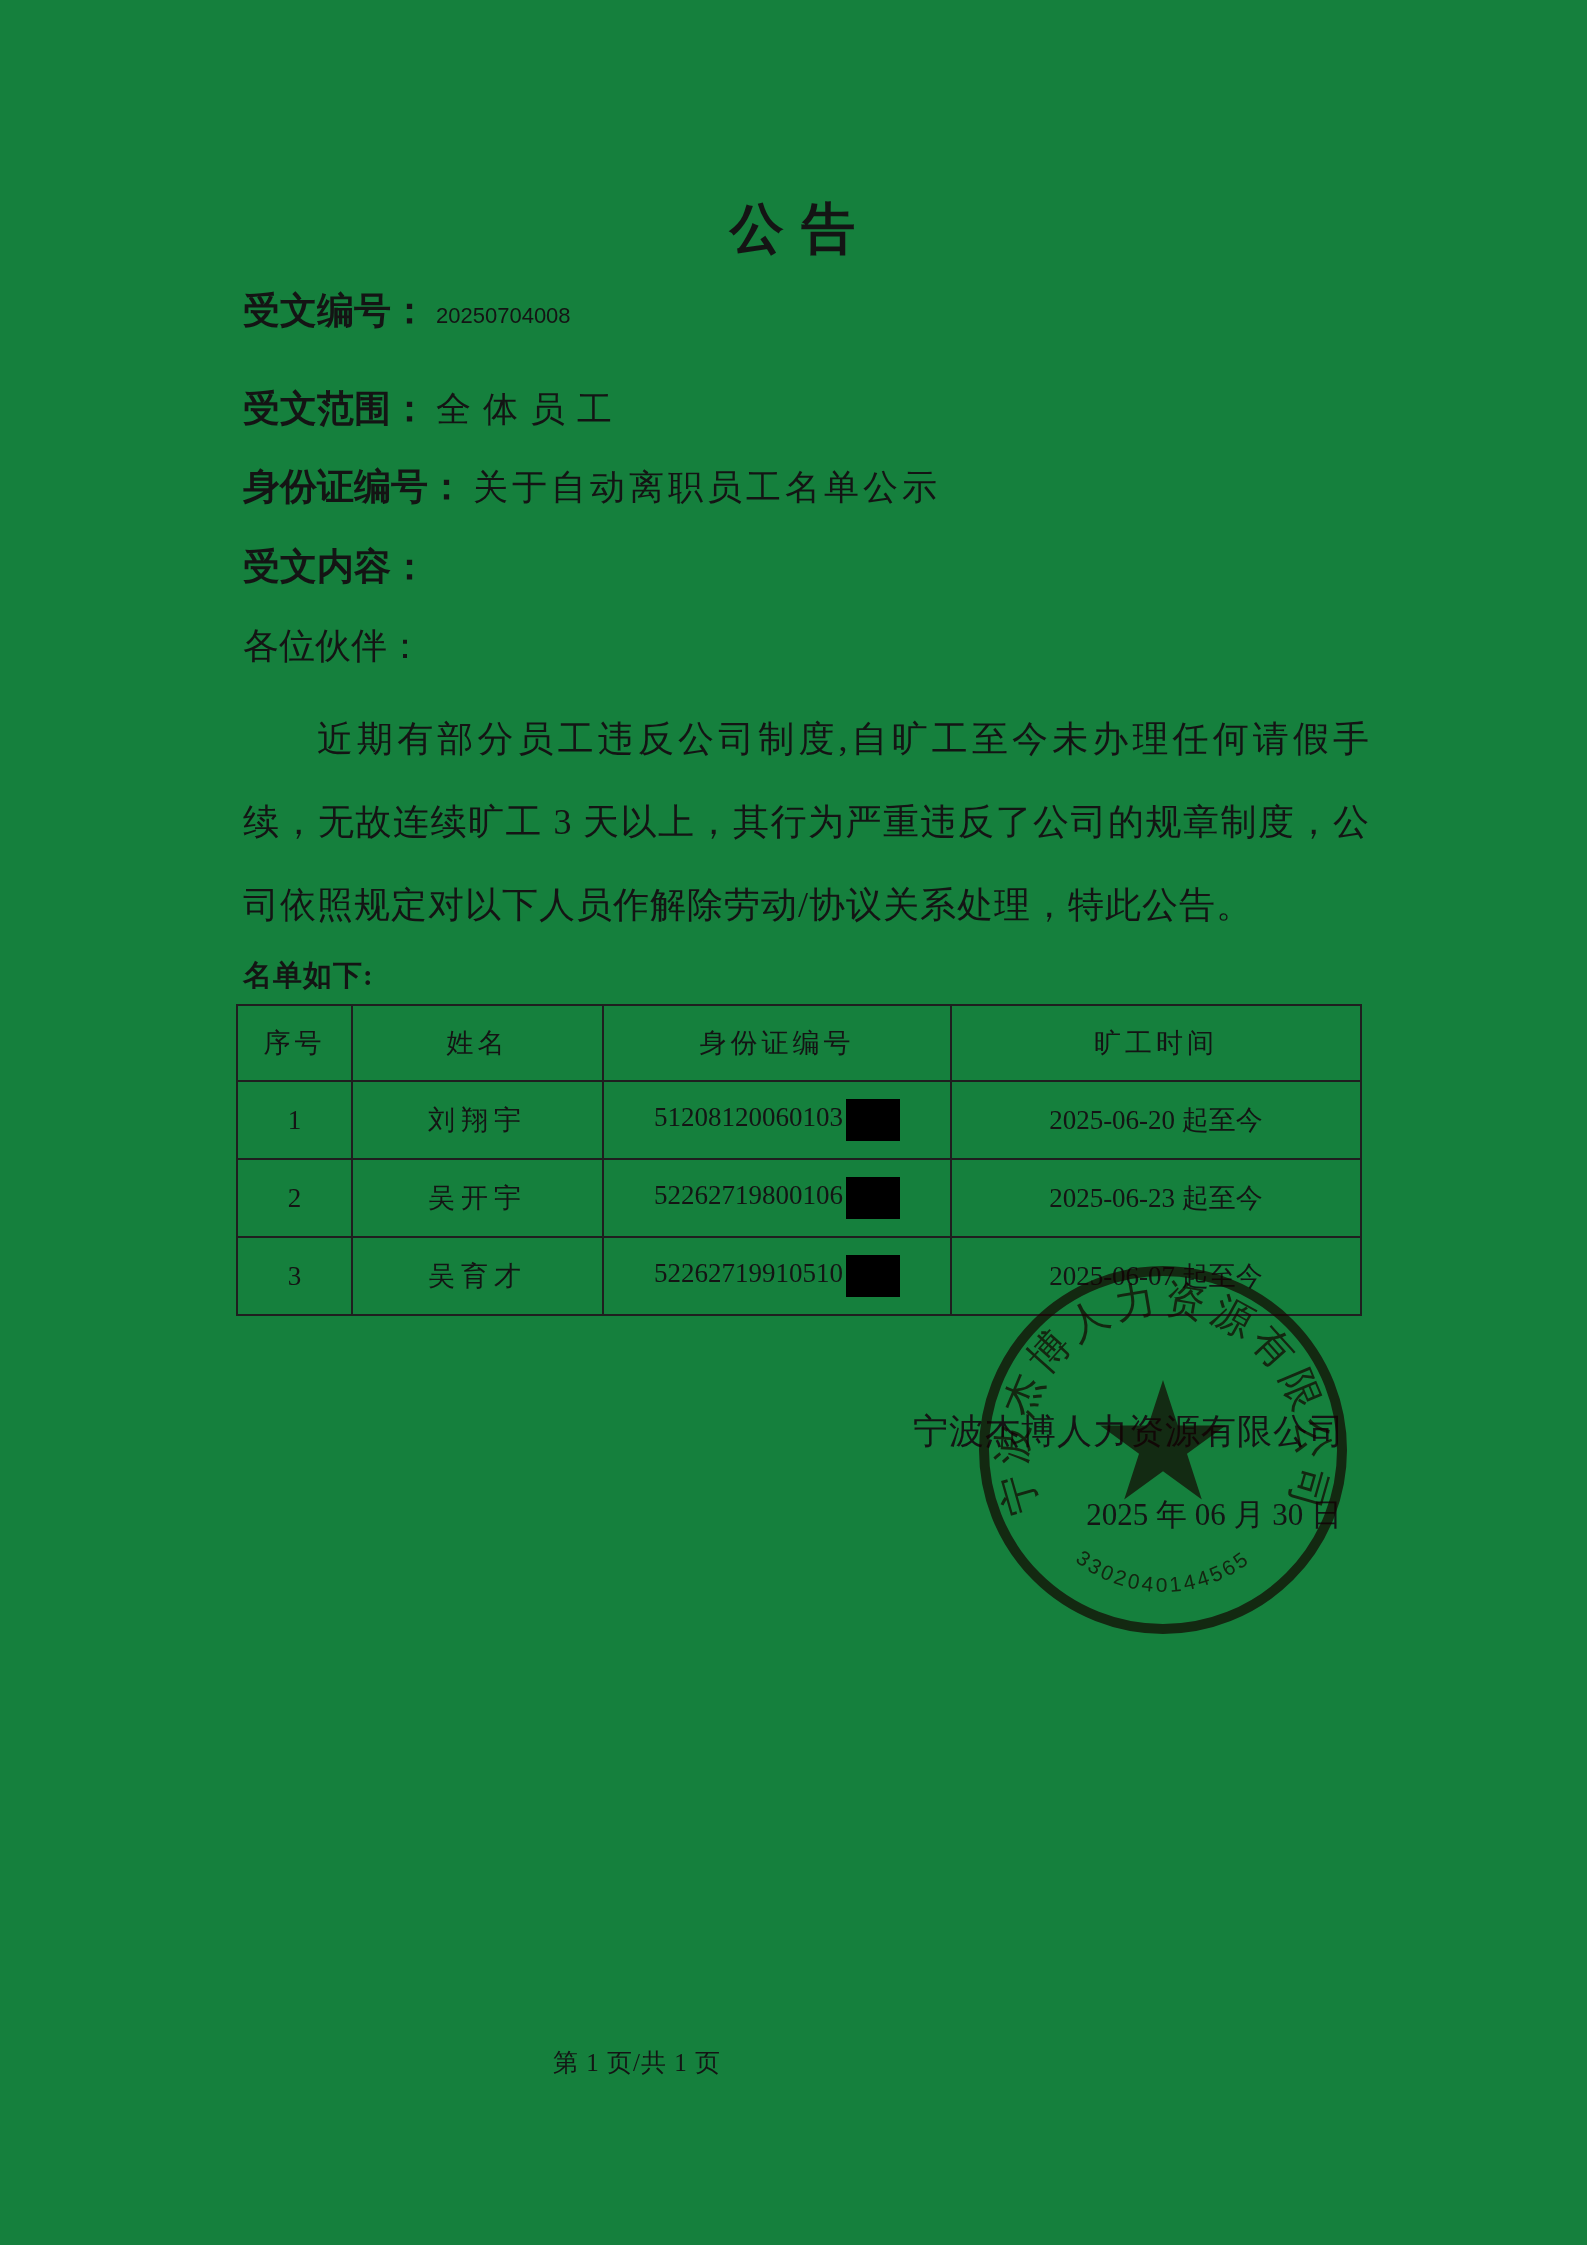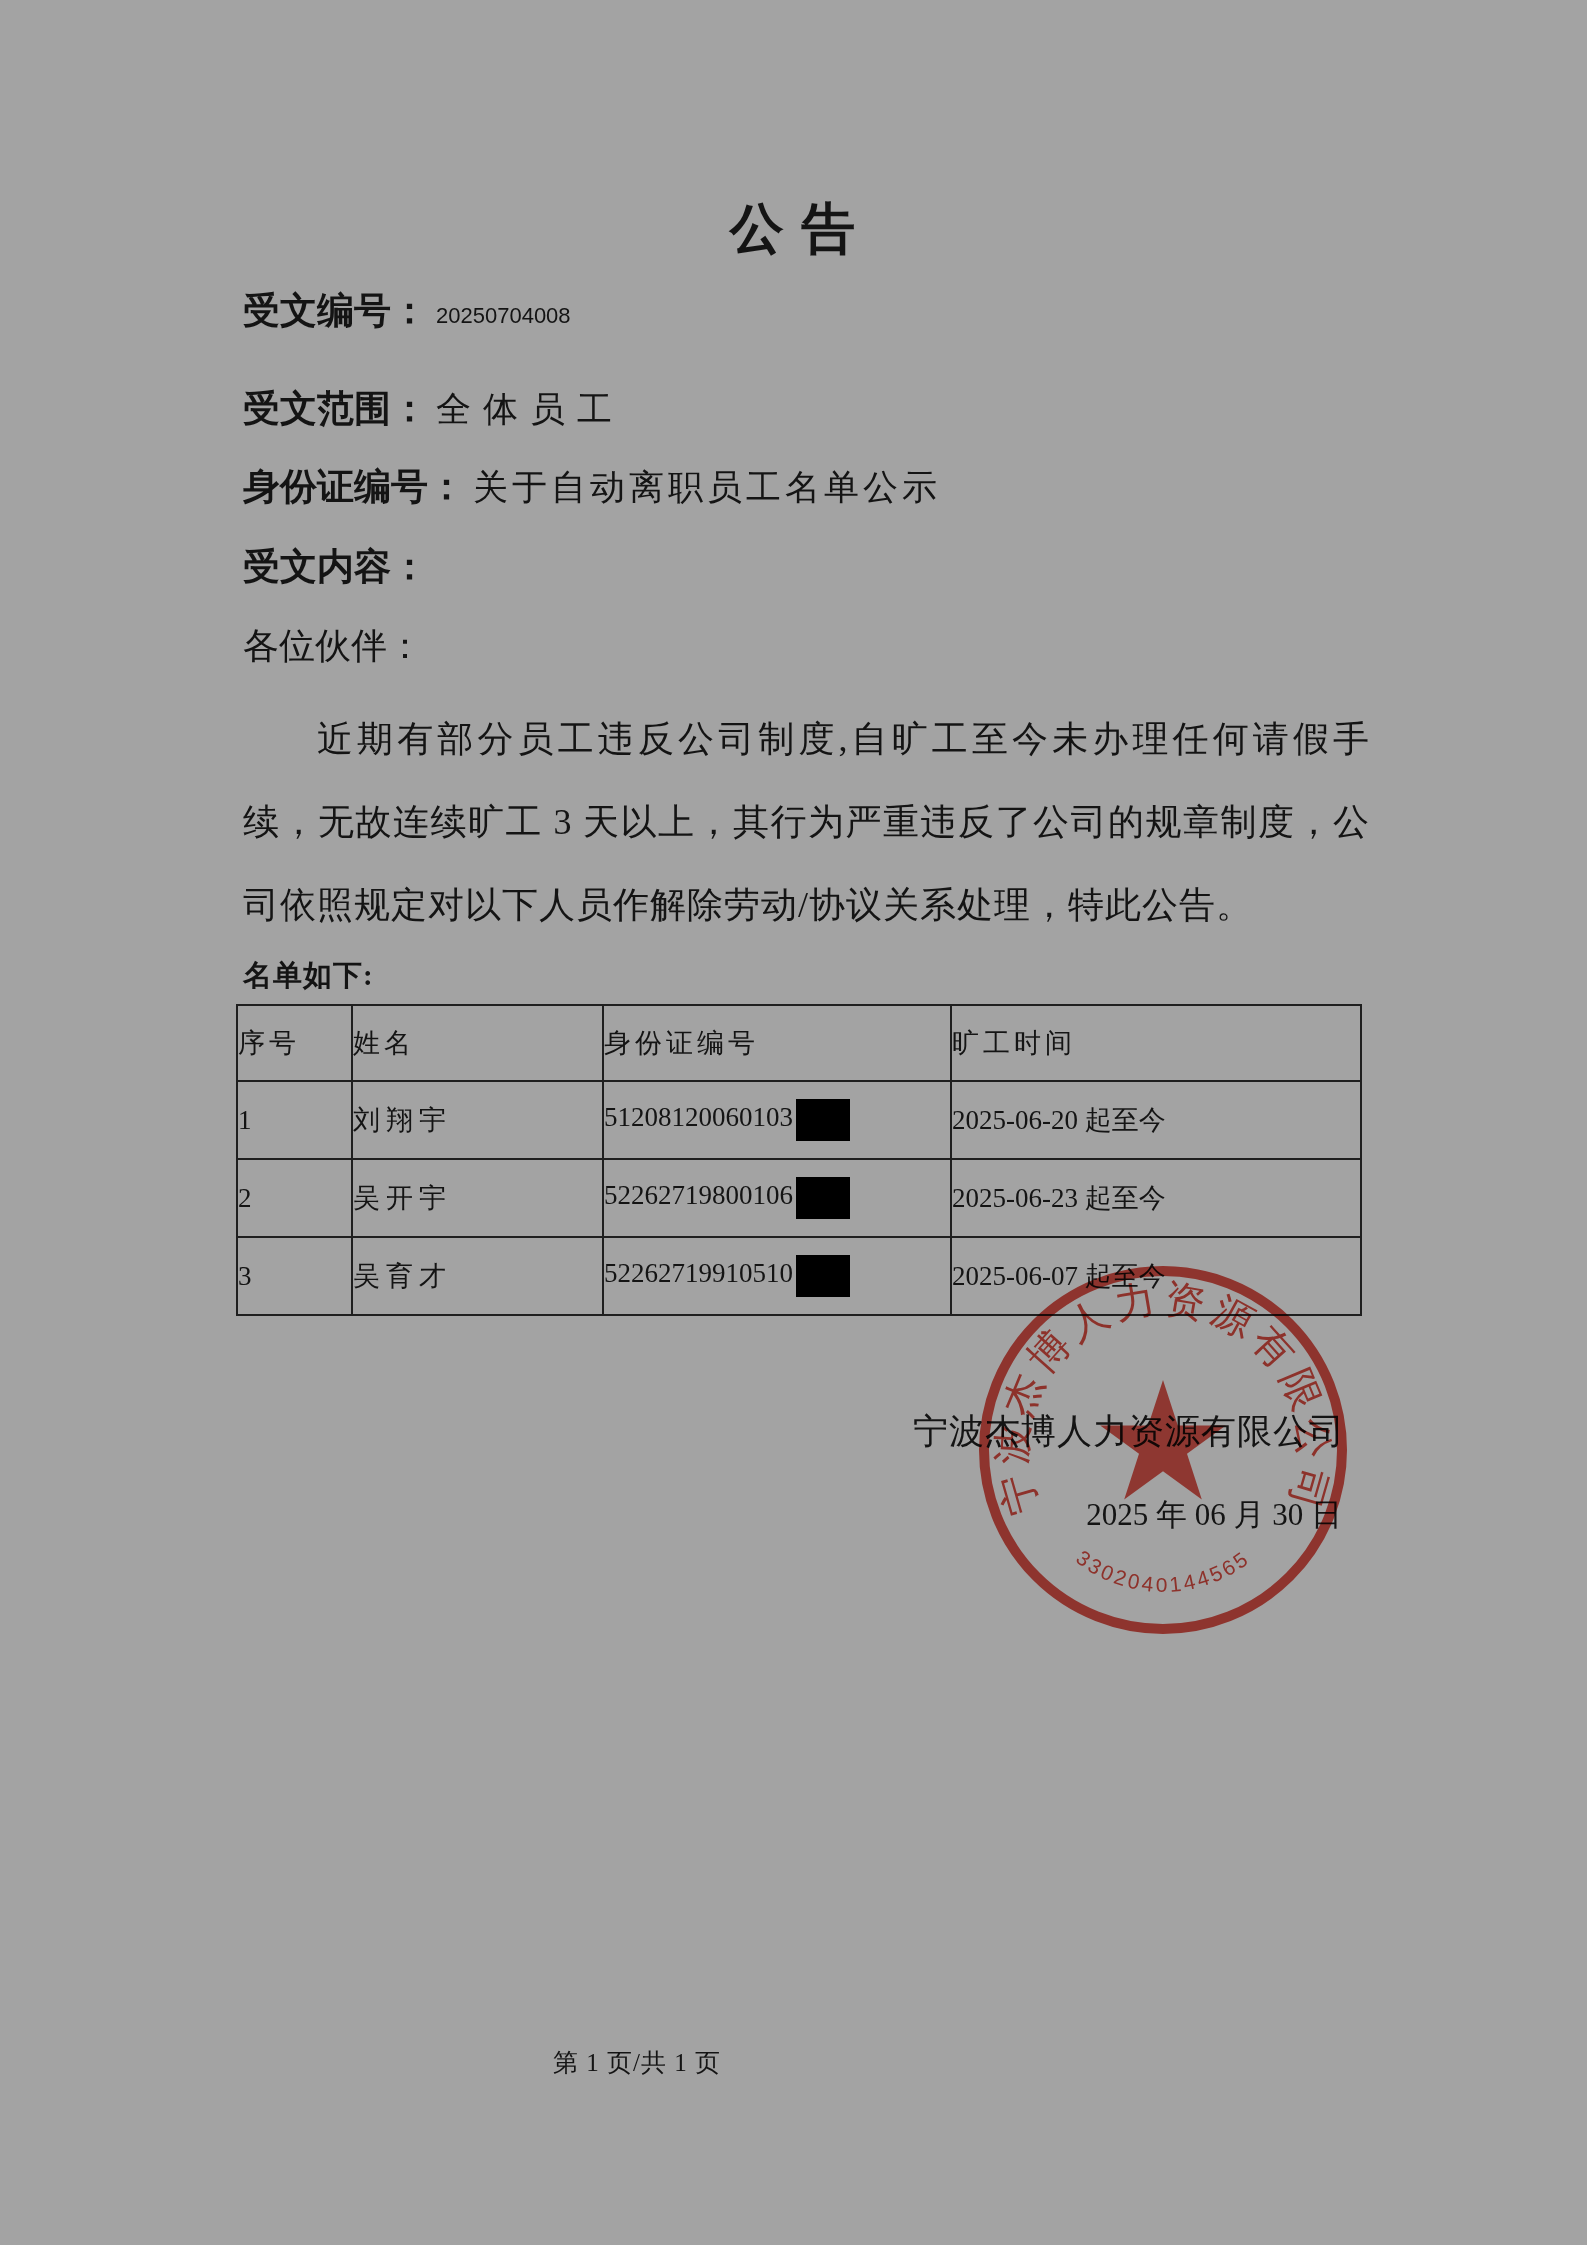--- a/index.html
+++ b/index.html
@@ -1,17 +1,17 @@
 <!DOCTYPE html>
 <html><head>
 <meta charset="utf-8">
 <style>
   html,body{margin:0;padding:0;background:#ffffff;}
   .page{
-    position:relative;width:1587px;height:2245px;background:#a3a3a3;
+    position:relative;width:1587px;height:2245px;background:#15803d;
     font-family:"Liberation Serif","DejaVu Serif",serif;color:#141414;overflow:hidden;
   }
   .abs{position:absolute;}
   .doc-title{
     top:200px;left:0;width:1587px;text-align:center;
     font-size:54px;font-weight:bold;letter-spacing:2px;line-height:58px;
   }
   .meta-line{left:243px;width:1130px;line-height:46px;white-space:nowrap;}
   .meta-label{font-size:37px;font-weight:bold;}
   .meta-value{font-size:35px;margin-left:8px;}
@@ -24,21 +24,21 @@
   .b1{top:717px;text-indent:74px;}
   .b2{top:800px;}
   .b3{top:883px;}
   .stretch{text-align:justify;text-align-last:justify;}
   .list-label{top:956px;left:243px;font-size:29px;font-weight:bold;letter-spacing:1px;}
   table.roster{
     position:absolute;top:1004px;left:236px;width:1124px;
     border-collapse:collapse;table-layout:fixed;
   }
   table.roster th,table.roster td{
-    border:2px solid #1f1f1f;text-align:left;vertical-align:middle;
+    border:2px solid #1f1f1f;text-align:center;vertical-align:middle;
     font-size:27px;font-weight:normal;padding:0;
   }
   table.roster th{height:74px;letter-spacing:4px;}
   table.roster td{height:76px;}
   td.name-cell{letter-spacing:6px;}
   .redact{
     display:inline-block;width:54px;height:42px;background:#000;
     vertical-align:middle;margin-left:3px;
   }
   .sig-company{top:1408px;right:242px;font-size:35px;letter-spacing:1px;white-space:nowrap;}

